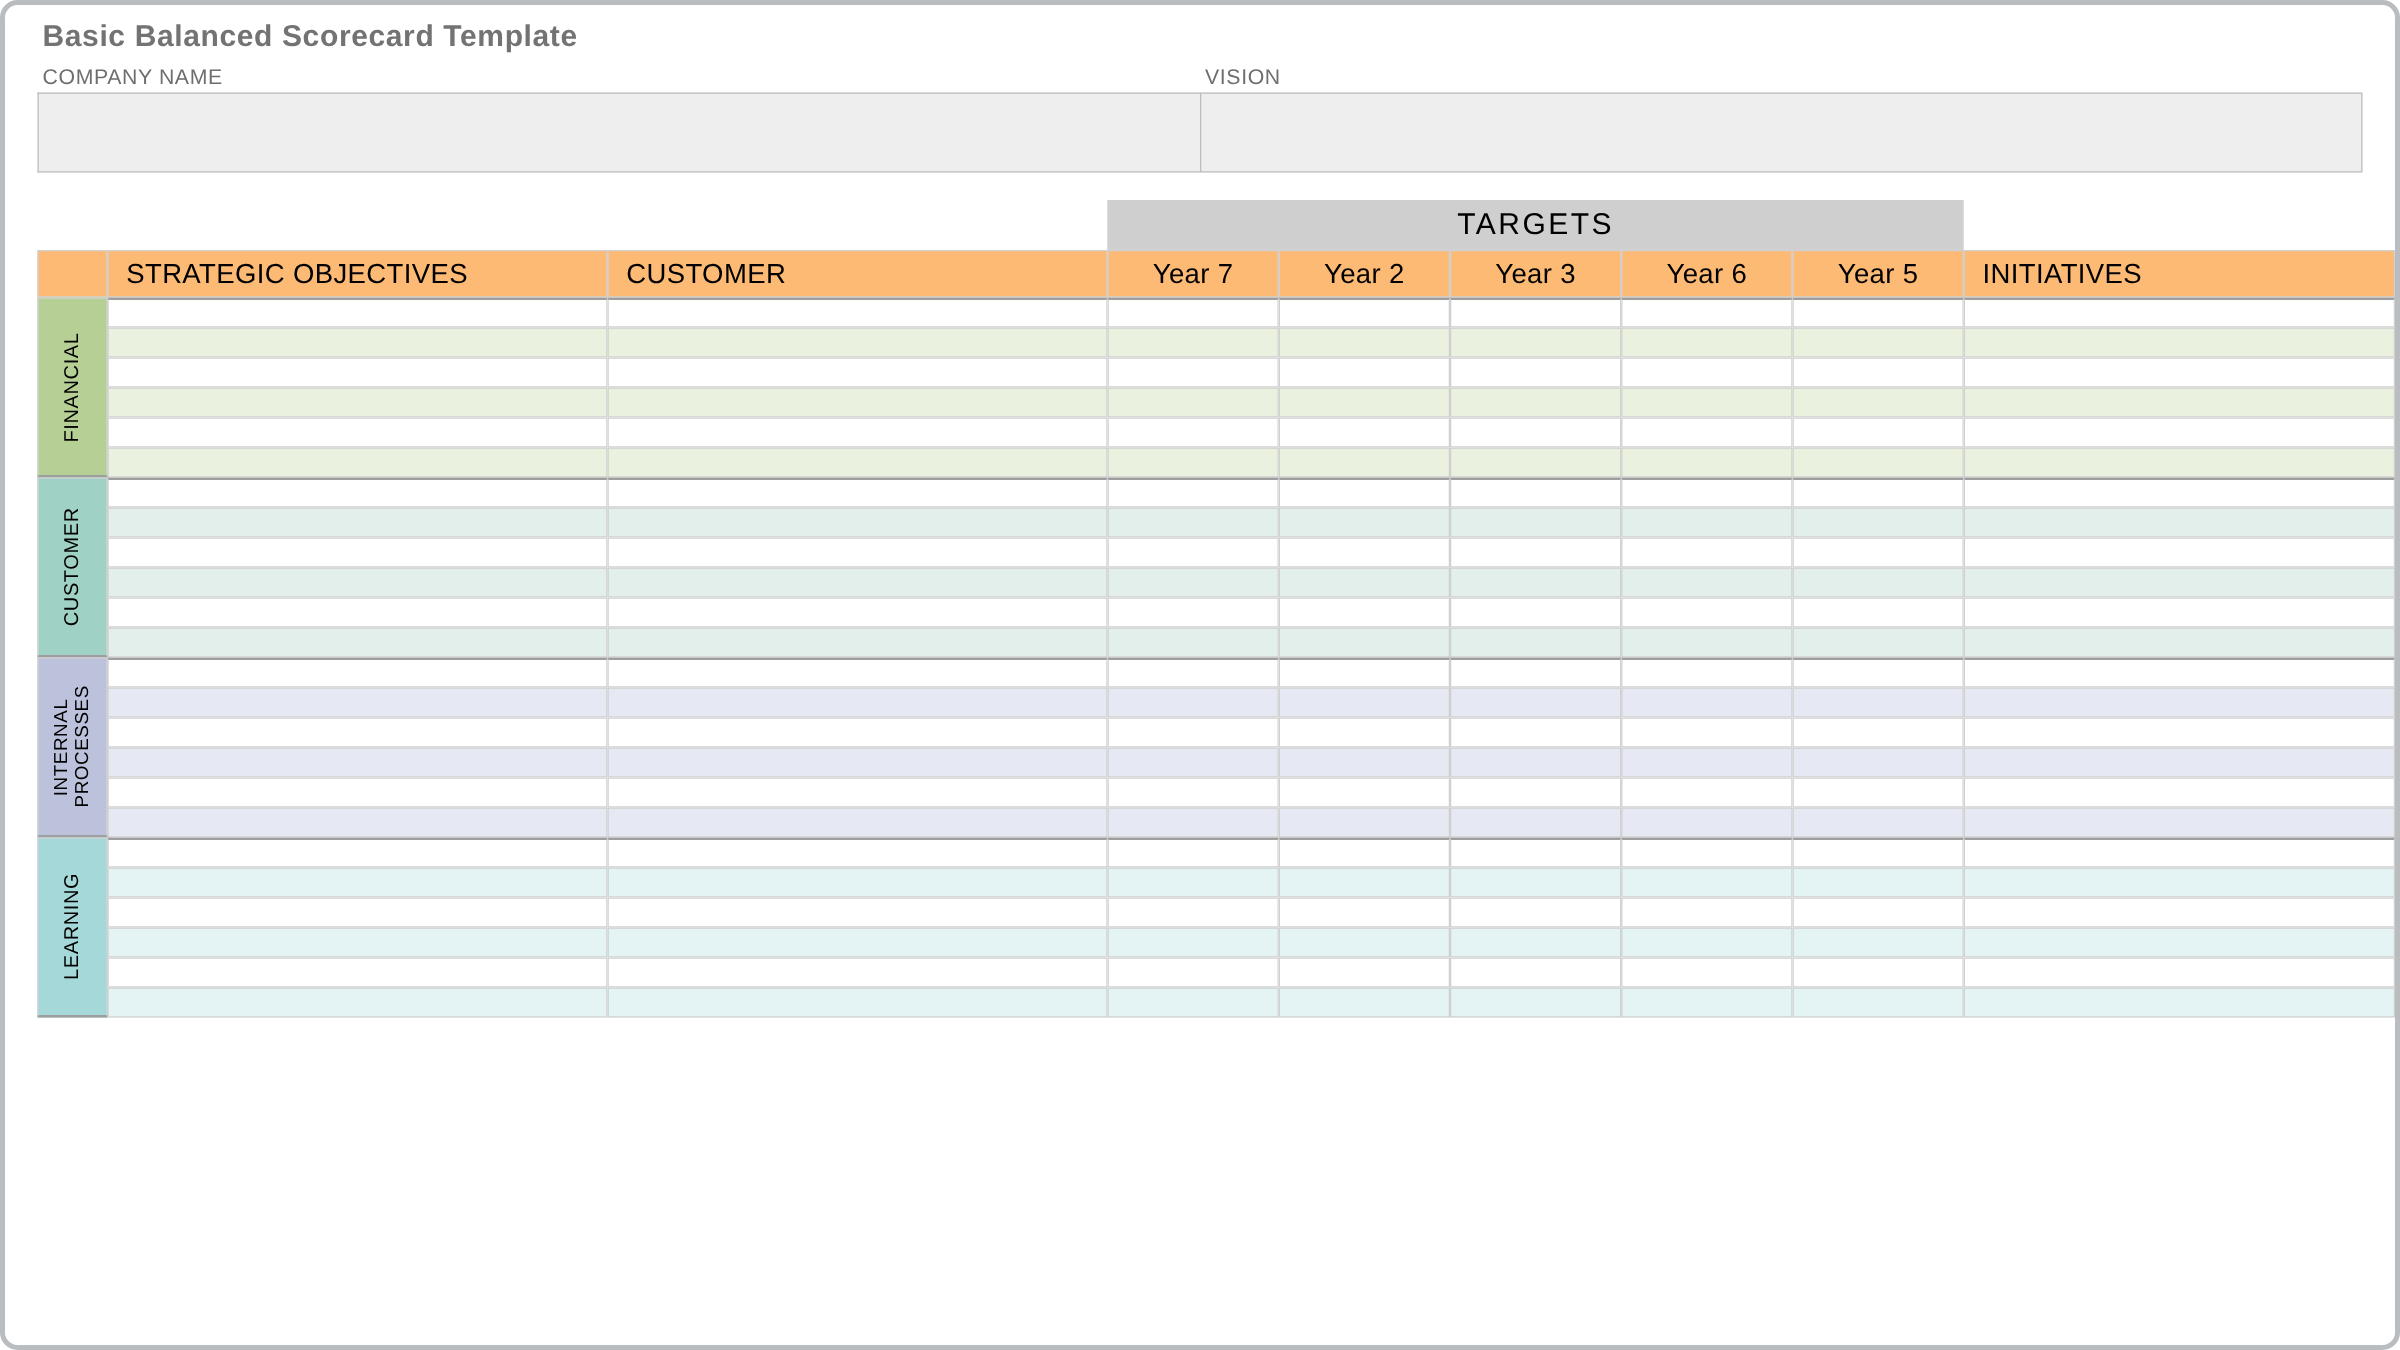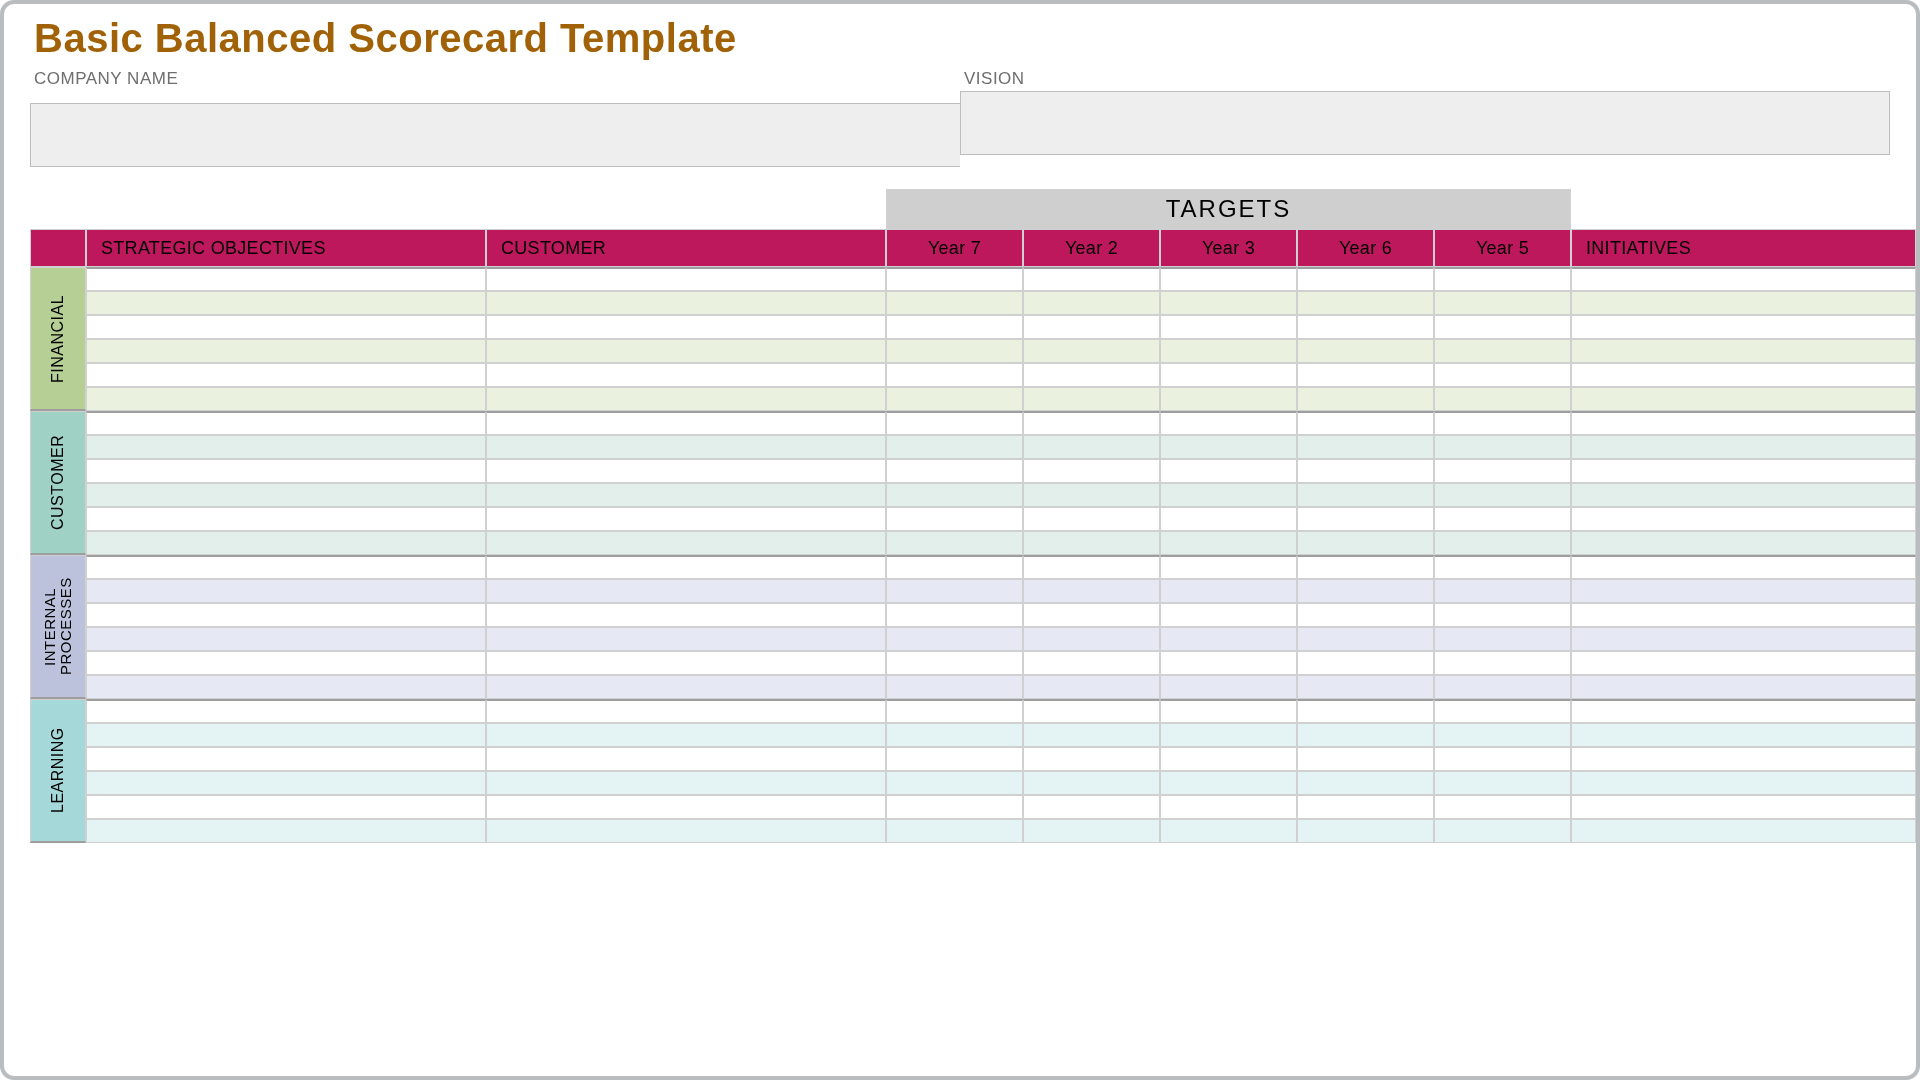--- a/index.html
+++ b/index.html
@@ -5,35 +5,35 @@
   * { box-sizing: border-box; margin: 0; padding: 0; }
   html, body { width: 1920px; height: 1080px; }
   body {
     font-family: "Century Gothic", "Segoe UI", Arial, sans-serif;
     background: #fff;
     border: 4px solid #b9bdc0;
     border-radius: 14px;
     padding: 10px 26px 18px 26px;
   }
   h1.title {
-    font-size: 40px;
+    font-size: 24px;
     font-weight: 700;
-    color: #a16207;
+    color: #737373;
     letter-spacing: 0.5px;
     margin: 2px 0 8px 4px;
   }
 
   
   .top-fields {
     display: flex;
     gap: 0;
     margin-bottom: 22px;
   }
   .field { flex: 1; display: flex; flex-direction: column; }
-  .field:first-child { margin-right: 0; gap: 12px; }
+  .field:first-child { margin-right: 0; }
   .field-label {
     font-size: 17px;
     color: #6e6e6e;
     letter-spacing: 0.5px;
     margin: 0 0 2px 4px;
   }
   .field-box {
     height: 64px;
     background: #eeeeee;
     border: 1px solid #bdbdbd;
@@ -48,21 +48,21 @@
     width: 100%;
   }
   .cell {
     border: 1px solid #d0d0d0;
     min-height: 24px;
     font-size: 18px;
     display: flex;
     align-items: center;
     padding: 0 14px;
   }
-  .hdr { background: #be185d; font-size: 18px; letter-spacing: 0.3px; }
+  .hdr { background: #fdba74; font-size: 22px; letter-spacing: 0.3px; }
   .hdr.center { justify-content: center; }
   .targets-hdr {
     grid-column: 4 / span 5;
     background: #cfcfcf;
     justify-content: center;
     letter-spacing: 2px;
     font-size: 24px;
     height: 40px;
   }
   .row1-blank {

